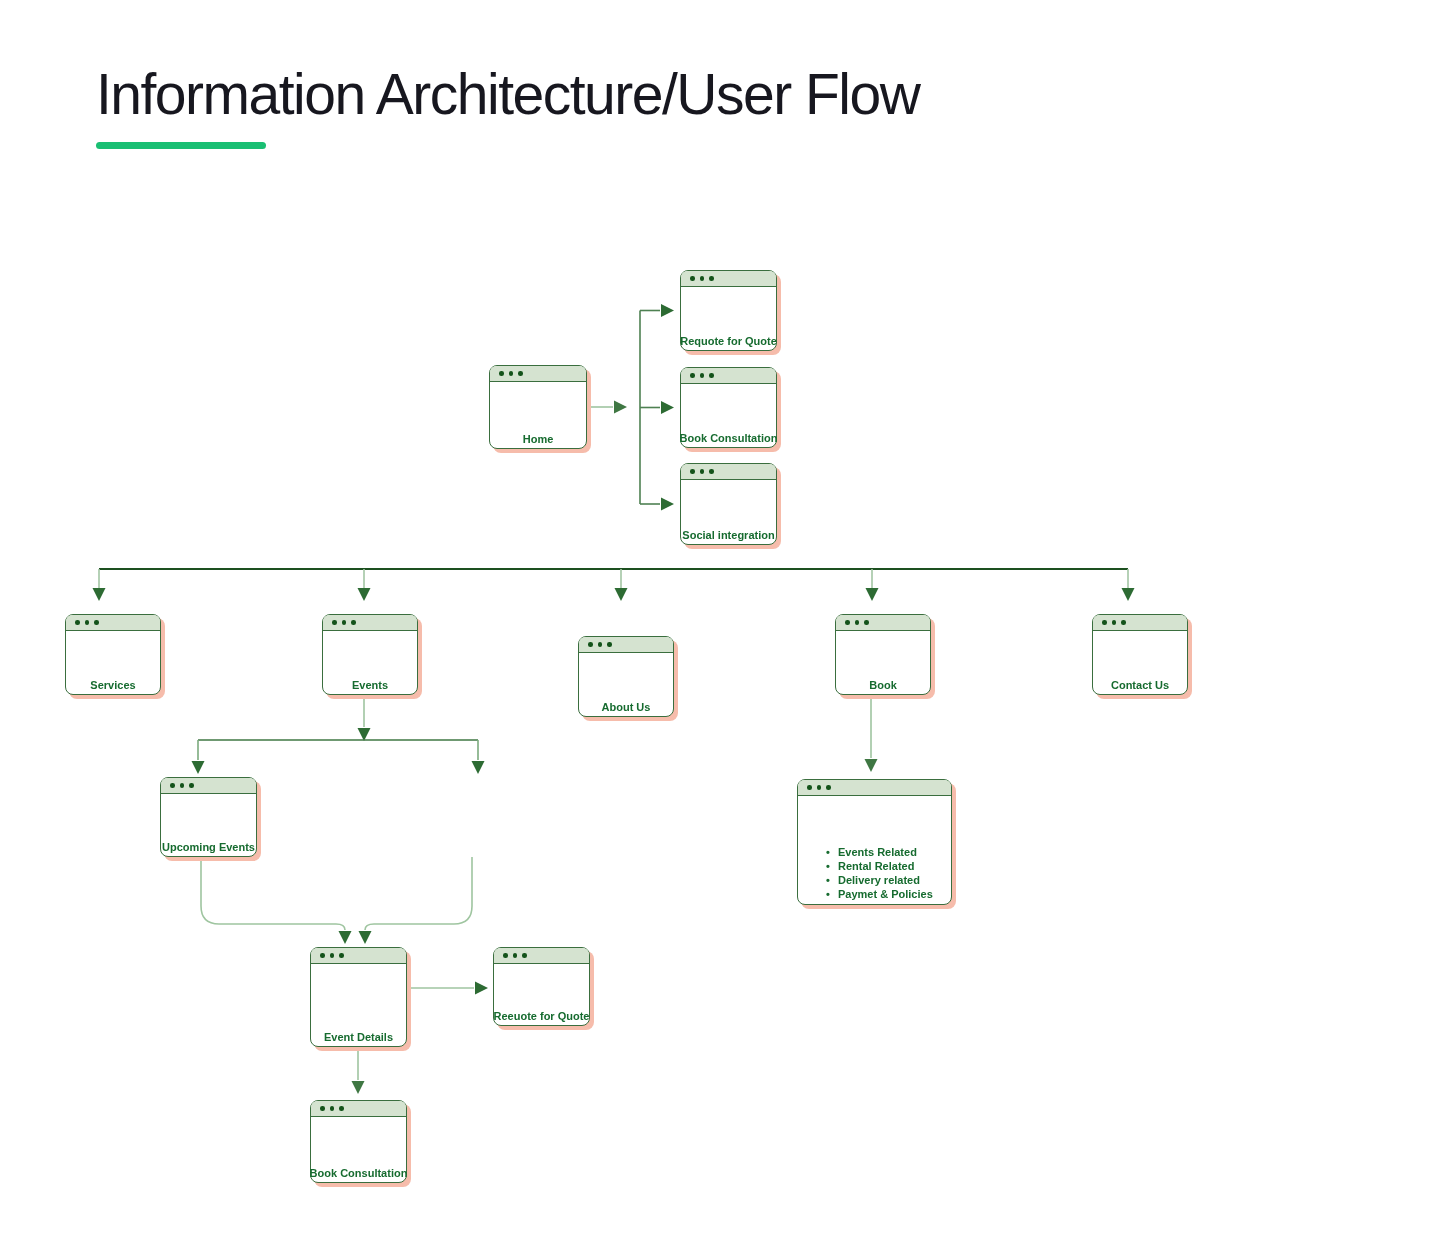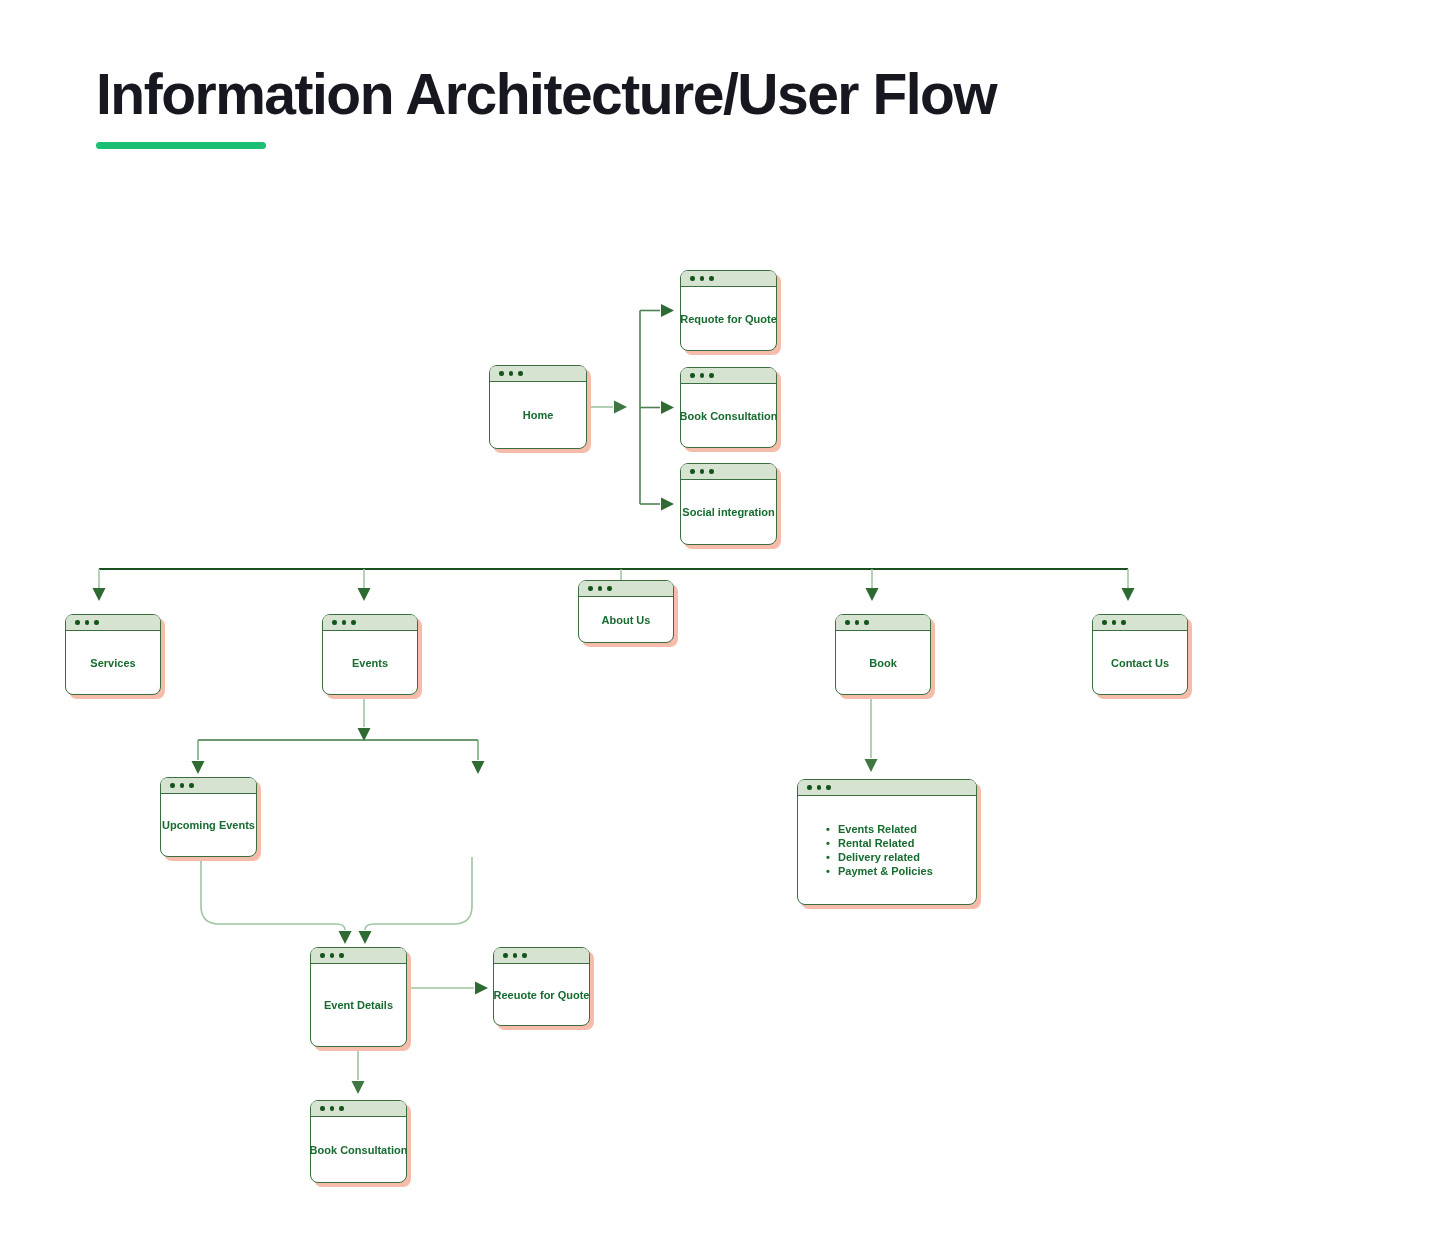--- a/index.html
+++ b/index.html
@@ -15,21 +15,21 @@
     background: #ffffff;
     overflow: hidden;
   }
   .page-title {
     position: absolute;
     left: 96px;
     top: 62px;
     margin: 0;
     font-size: 57px;
     line-height: 1.15;
-    font-weight: 700;
+    font-weight: 400;
     letter-spacing: -1.5px;
     color: #17171f;
     white-space: nowrap;
   }
   .title-underline {
     position: absolute;
     left: 96px;
     top: 142px;
     width: 170px;
     height: 7px;
@@ -67,21 +67,21 @@
   }
   .dot {
     width: 4.5px;
     height: 4.5px;
     border-radius: 50%;
     background: #14531a;
   }
   .node-body {
     flex: 1;
     display: flex;
-    align-items: center;
+    align-items: flex-end;
     justify-content: center;
     padding: 3px 4px;
   }
   .node-label {
     font-size: 11px;
     font-weight: 700;
     color: #166b2f;
     text-align: center;
     white-space: nowrap;
   }
@@ -224,21 +224,21 @@
     <div class="node-header">
       <span class="dot"></span>
         <span class="dot"></span>
         <span class="dot"></span>
     </div>
     <div class="node-body">
       <span class="node-label">Events</span>
     </div>
   </div>
 
-  <div class="node" style="left:578px; top:580px; width:96px; height:63px;">
+  <div class="node" style="left:578px; top:636px; width:96px; height:81px;">
     <div class="node-header">
       <span class="dot"></span>
         <span class="dot"></span>
         <span class="dot"></span>
     </div>
     <div class="node-body">
       <span class="node-label">About Us</span>
     </div>
   </div>
 
@@ -269,21 +269,21 @@
       <span class="dot"></span>
         <span class="dot"></span>
         <span class="dot"></span>
     </div>
     <div class="node-body">
       <span class="node-label">Upcoming Events</span>
     </div>
   </div>
 
 
-  <div class="node" style="left:797px; top:779px; width:180px; height:126px;">
+  <div class="node" style="left:797px; top:779px; width:155px; height:126px;">
     <div class="node-header">
       <span class="dot"></span>
         <span class="dot"></span>
         <span class="dot"></span>
     </div>
     <div class="node-body faq-body">
       <ul class="faq-list">
         <li>Events Related</li>
         <li>Rental Related</li>
         <li>Delivery related</li>

